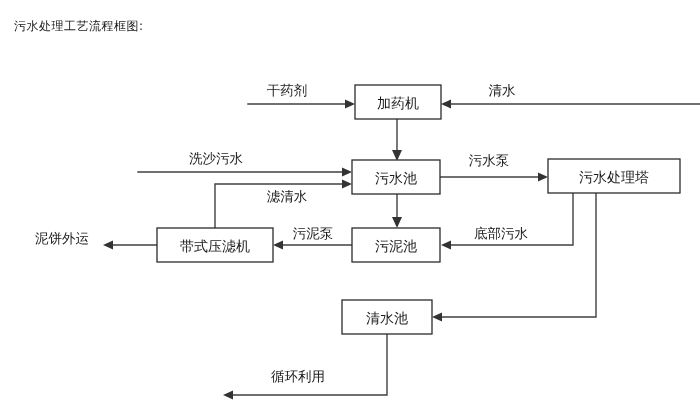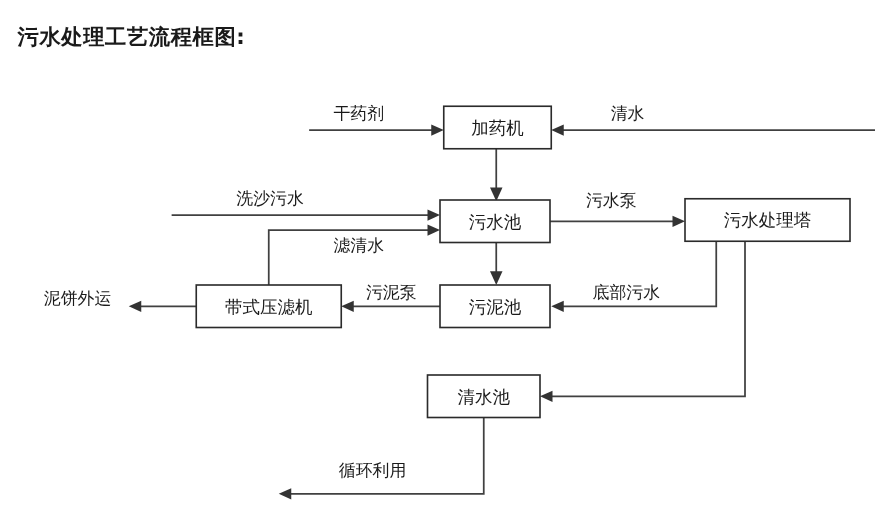--- a/index.html
+++ b/index.html
@@ -12,22 +12,22 @@
     height: 420px;
     position: relative;
     font-family: "DejaVu Sans", "Liberation Sans", sans-serif;
     color: #1a1a1a;
     overflow: hidden;
   }
   #title {
     position: absolute;
     left: 14px;
     top: 18px;
-    font-size: 17px;
-    font-weight: bold;
+    font-size: 12px;
+    font-weight: normal;
     letter-spacing: 0.5px;
     white-space: nowrap;
   }
   #diagram {
     position: absolute;
     left: 0;
     top: 0;
   }
   .node-label {
     font-family: "DejaVu Sans", "Liberation Sans", sans-serif;

